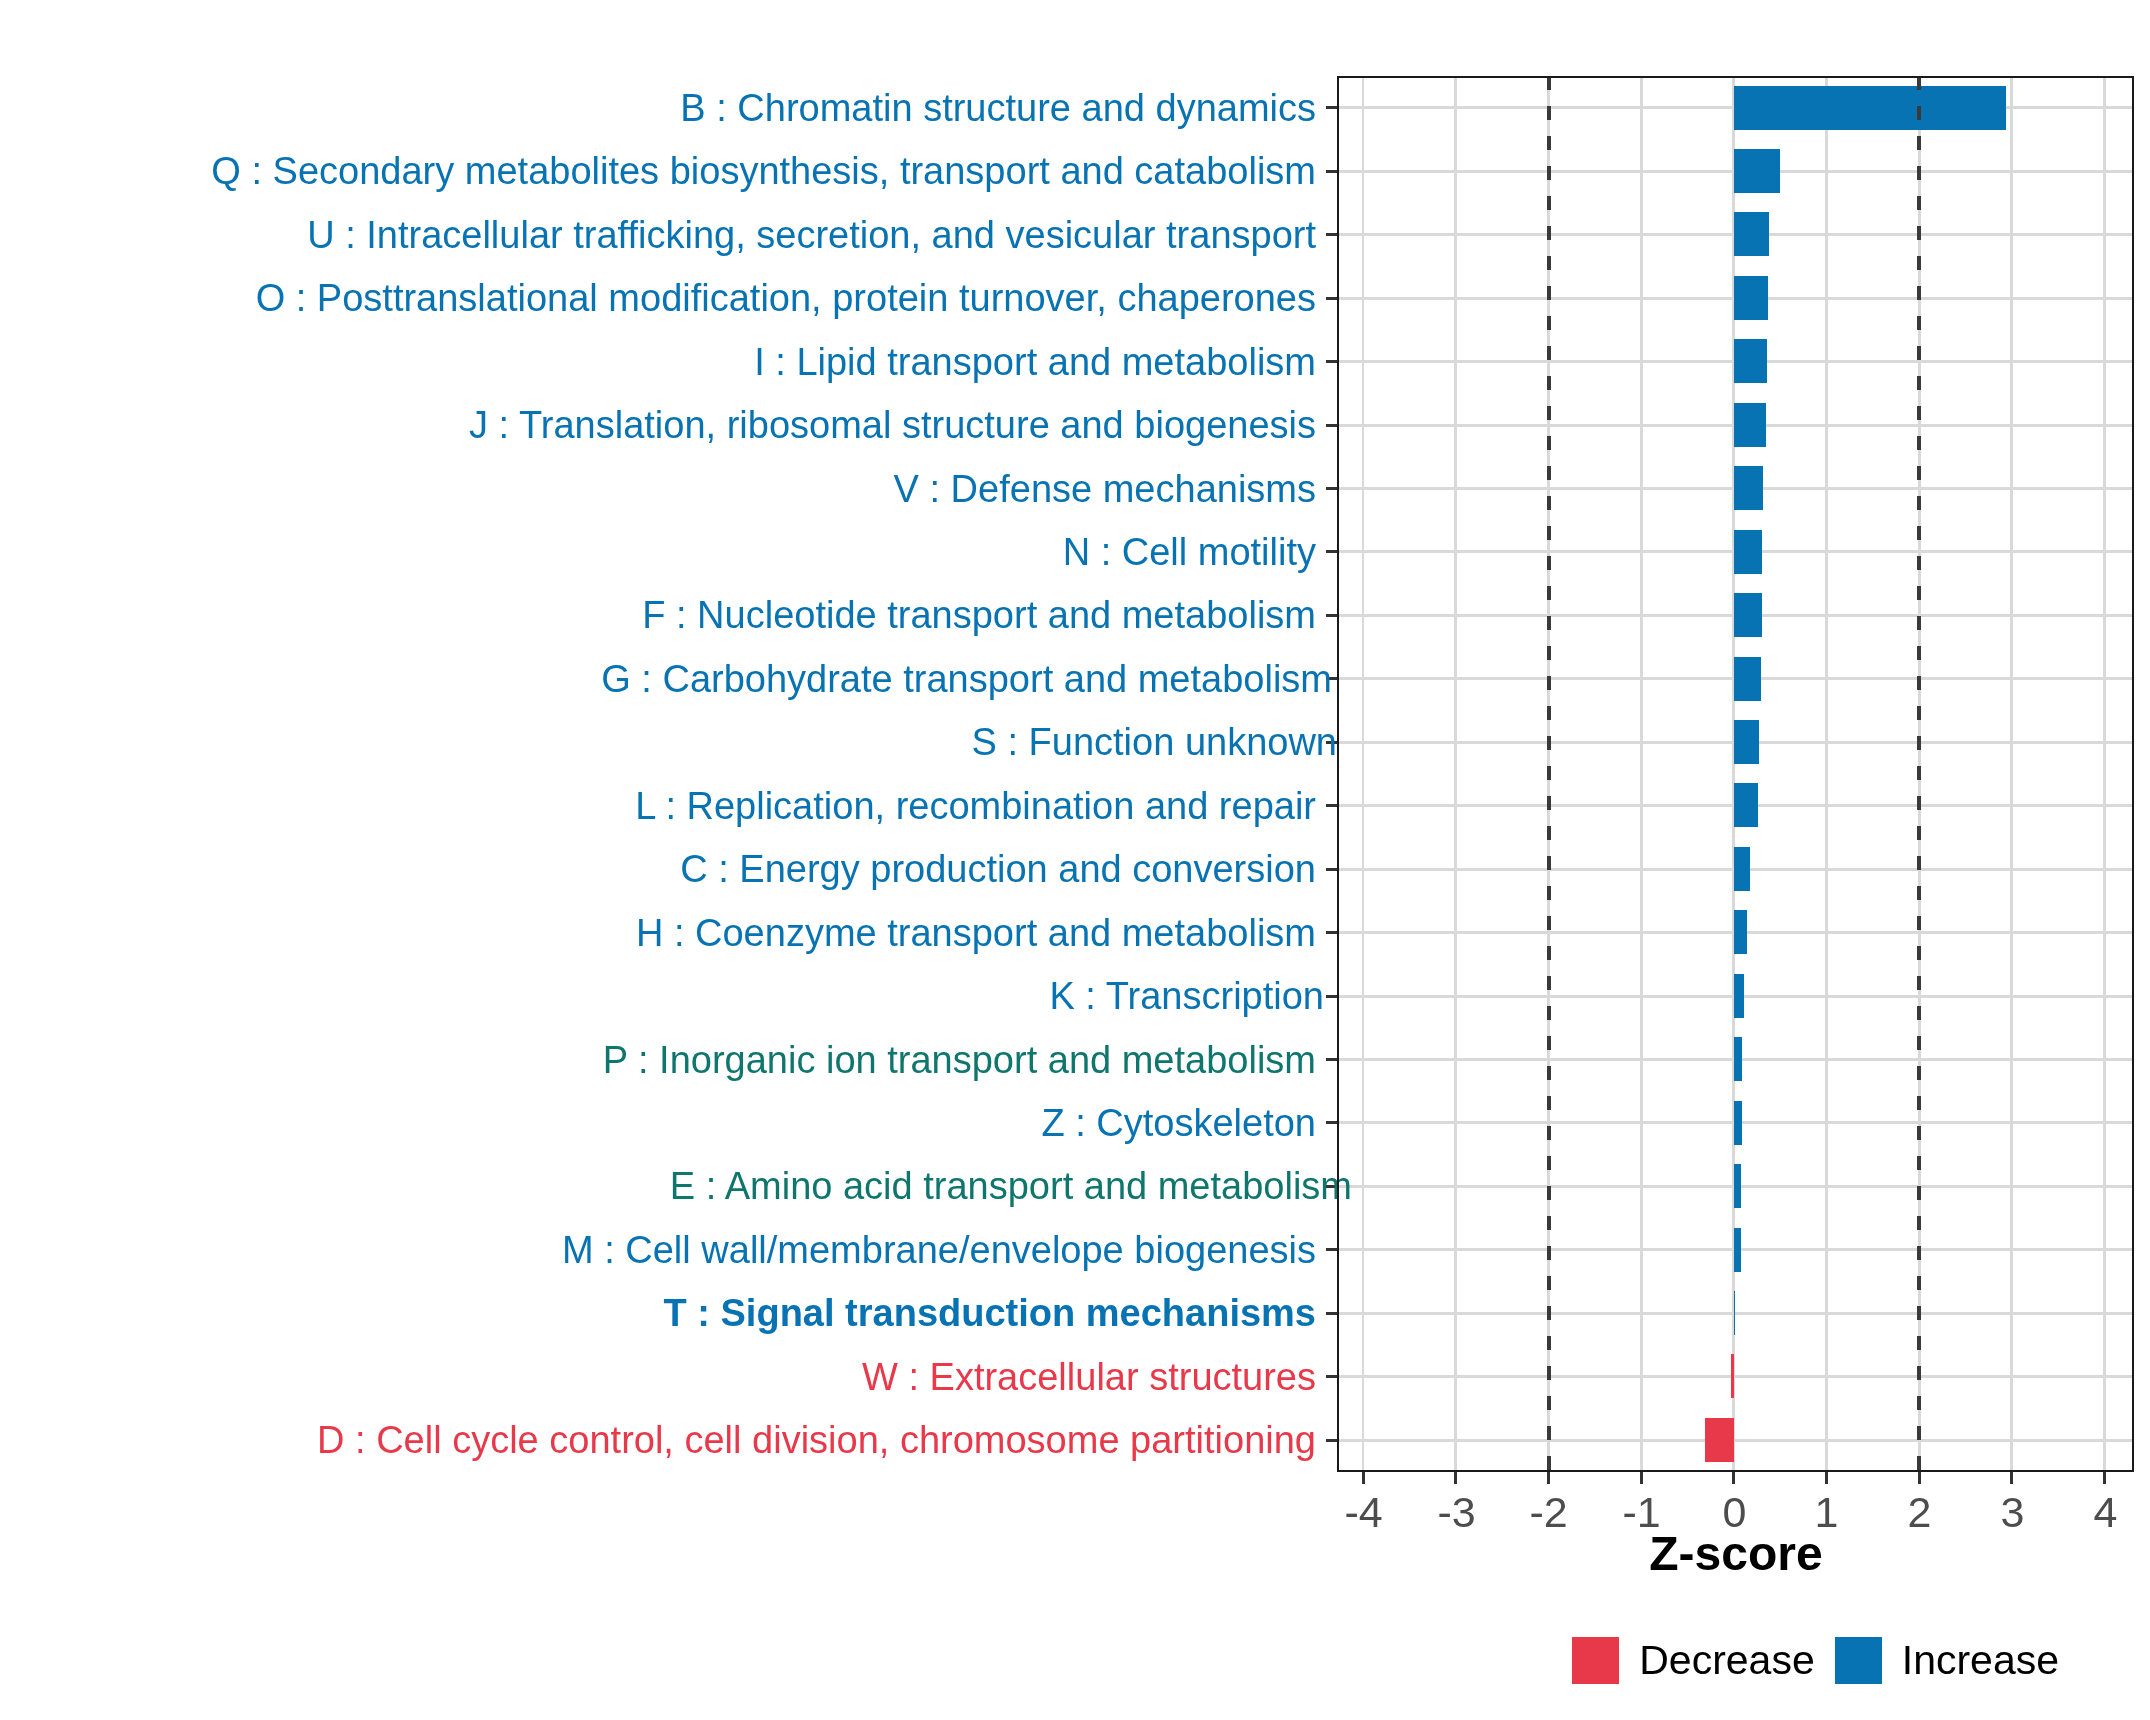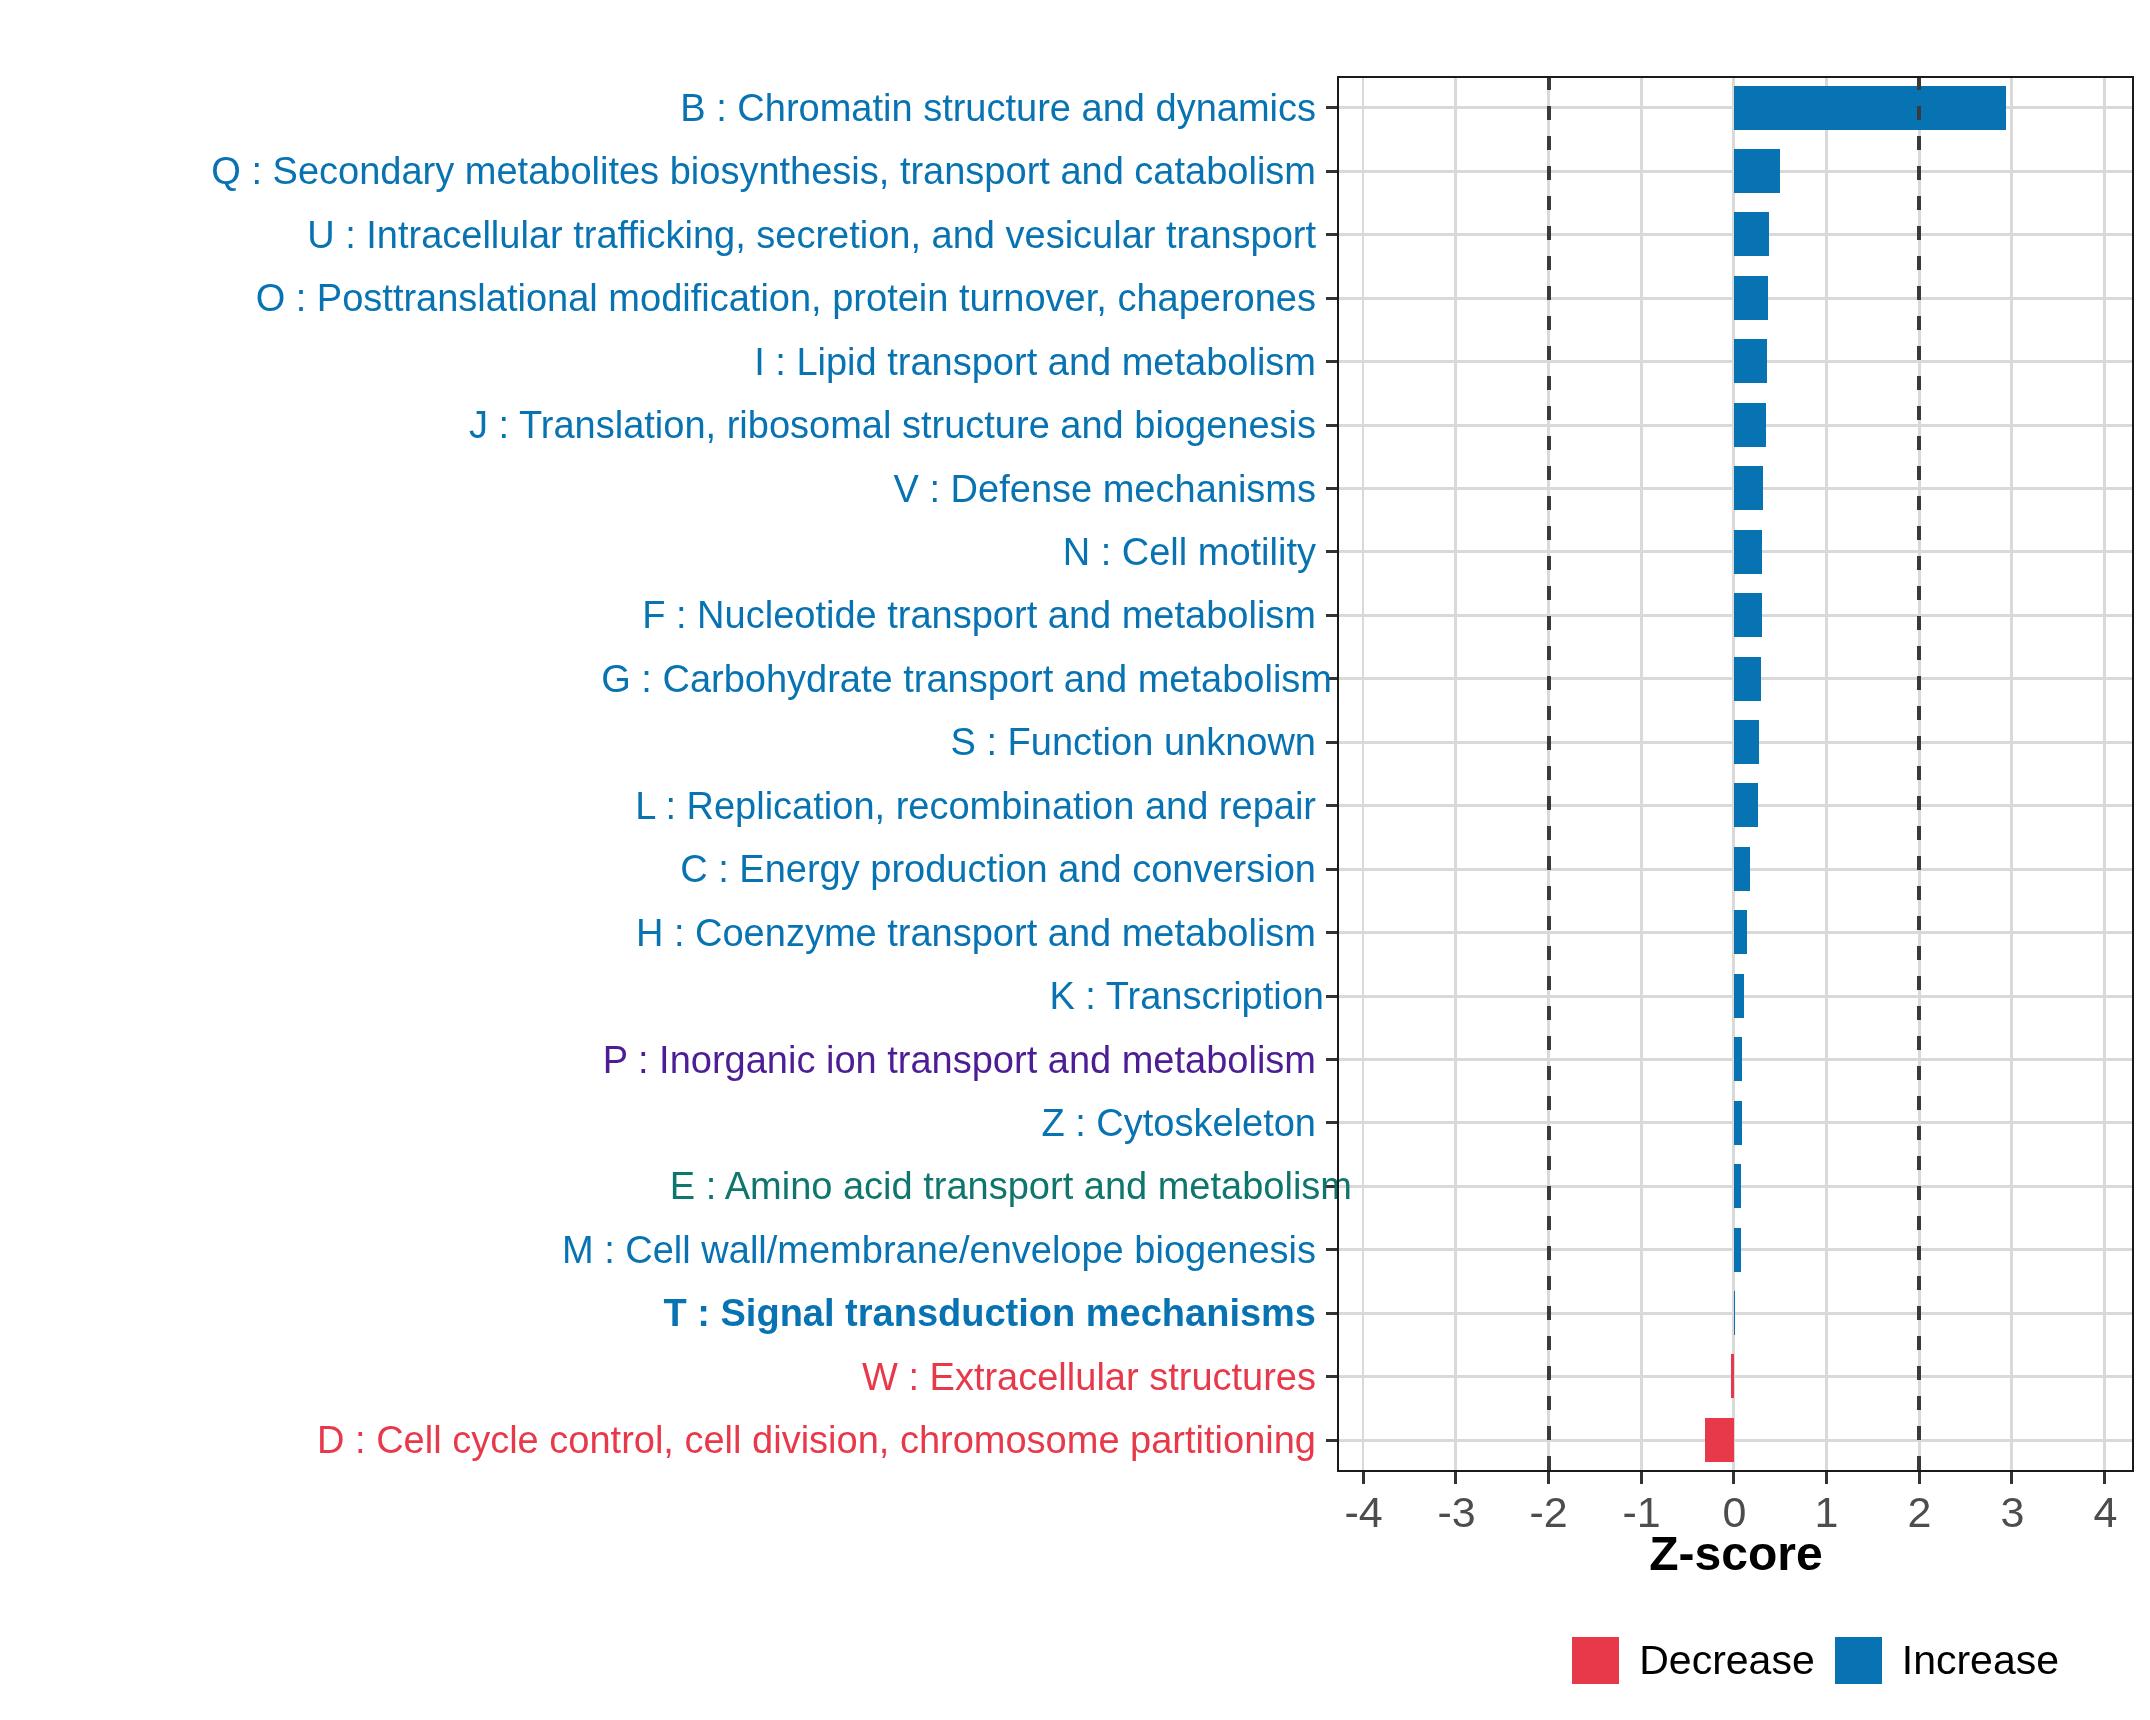--- a/index.html
+++ b/index.html
@@ -121,31 +121,31 @@
       <div class="y-label" style="top: 399px; color: rgb(8, 115, 178);">J : Translation, ribosomal structure and biogenesis</div>
       <div class="y-tick" style="left: 1326px; top: 487px;"></div>
       <div class="y-label" style="top: 463px; color: rgb(8, 115, 178);">V : Defense mechanisms</div>
       <div class="y-tick" style="left: 1326px; top: 550px;"></div>
       <div class="y-label" style="top: 526px; color: rgb(8, 115, 178);">N : Cell motility</div>
       <div class="y-tick" style="left: 1326px; top: 614px;"></div>
       <div class="y-label" style="top: 589px; color: rgb(8, 115, 178);">F : Nucleotide transport and metabolism</div>
       <div class="y-tick" style="left: 1326px; top: 677px;"></div>
       <div class="y-label" style="top: 653px; color: rgb(8, 115, 178); padding-left: 16px;">G : Carbohydrate transport and metabolism</div>
       <div class="y-tick" style="left: 1326px; top: 741px;"></div>
-      <div class="y-label" style="top: 716px; color: rgb(8, 115, 178);">S : Function unknown</div>
+      <div class="y-label" style="top: 716px; color: rgb(8, 115, 178); margin-left: 21px;">S : Function unknown</div>
       <div class="y-tick" style="left: 1326px; top: 804px;"></div>
       <div class="y-label" style="top: 780px; color: rgb(8, 115, 178);">L : Replication, recombination and repair</div>
       <div class="y-tick" style="left: 1326px; top: 868px;"></div>
       <div class="y-label" style="top: 843px; color: rgb(8, 115, 178);">C : Energy production and conversion</div>
       <div class="y-tick" style="left: 1326px; top: 931px;"></div>
       <div class="y-label" style="top: 907px; color: rgb(8, 115, 178);">H : Coenzyme transport and metabolism</div>
       <div class="y-tick" style="left: 1326px; top: 995px;"></div>
       <div class="y-label" style="top: 970px; color: rgb(8, 115, 178); margin-left: 8px;">K : Transcription</div>
       <div class="y-tick" style="left: 1326px; top: 1058px;"></div>
-      <div class="y-label" style="top: 1034px; color: #4c1d95;">P : Inorganic ion transport and metabolism</div>
+      <div class="y-label" style="top: 1034px; color: #0f766e;">P : Inorganic ion transport and metabolism</div>
       <div class="y-tick" style="left: 1326px; top: 1121px;"></div>
       <div class="y-label" style="top: 1097px; color: rgb(8, 115, 178);">Z : Cytoskeleton</div>
       <div class="y-tick" style="left: 1326px; top: 1185px;"></div>
       <div class="y-label" style="top: 1160px; color: #0f766e; padding-left: 36px;">E : Amino acid transport and metabolism</div>
       <div class="y-tick" style="left: 1326px; top: 1248px;"></div>
       <div class="y-label" style="top: 1224px; color: rgb(8, 115, 178);">M : Cell wall/membrane/envelope biogenesis</div>
       <div class="y-tick" style="left: 1326px; top: 1312px;"></div>
       <div class="y-label" style="top: 1287px; color: rgb(8, 115, 178); font-weight: bold;">T : Signal transduction mechanisms</div>
       <div class="y-tick" style="left: 1326px; top: 1375px;"></div>
       <div class="y-label" style="top: 1351px; color: rgb(232, 57, 75);">W : Extracellular structures</div>

